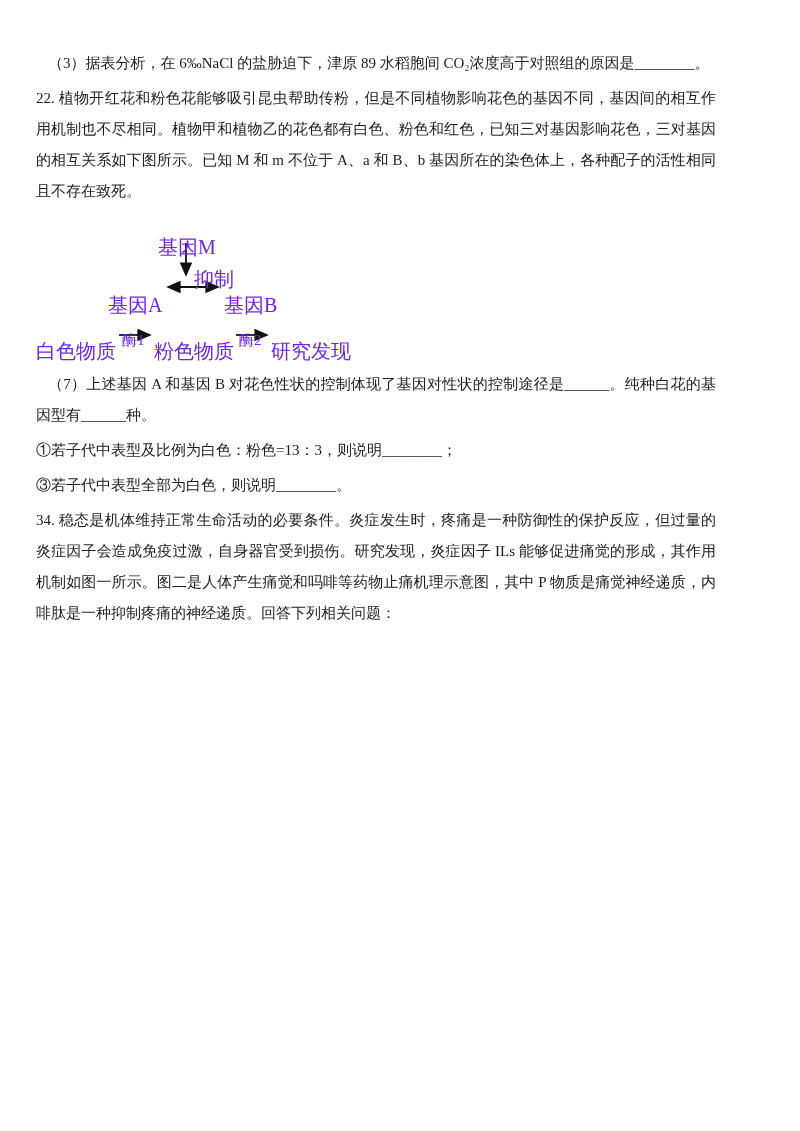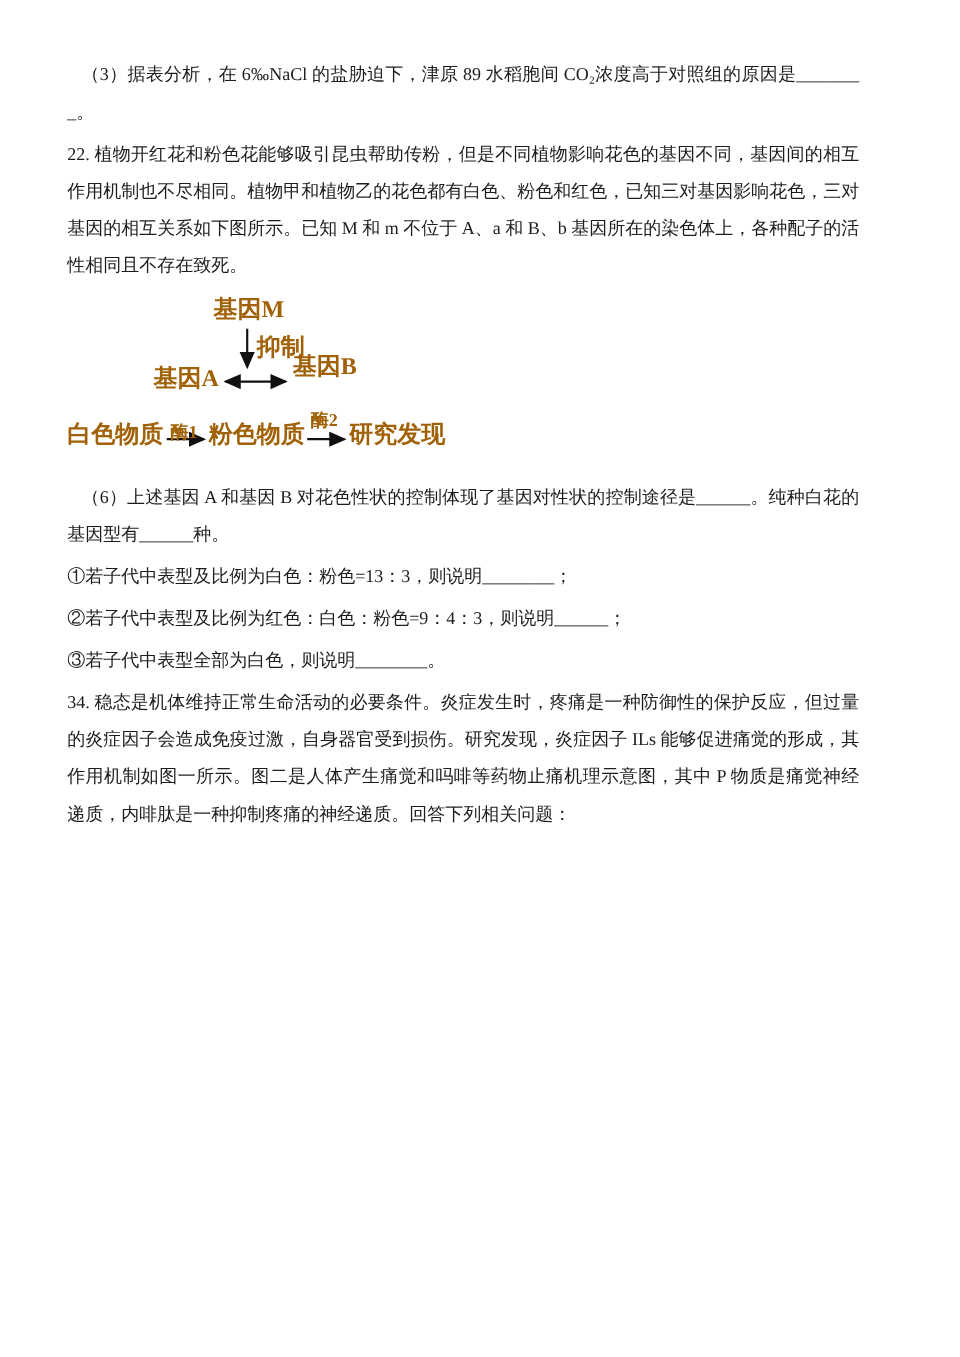--- a/index.html
+++ b/index.html
@@ -10,21 +10,21 @@
   body {
     width: 800px;
     min-height: 1131px;
     font-family: "Liberation Serif", "DejaVu Serif", serif;
     color: #1c1c1c;
   }
   .page {
     box-sizing: border-box;
     width: 800px;
     min-height: 1131px;
-    padding: 48px 84px 40px 56px;
+    padding: 48px 84px 40px 36px;
     background: #ffffff;
   }
   .para {
     font-size: 15px;
     line-height: 31px;
     margin: 0 0 4px 0;
     text-align: justify;
     word-break: break-all;
   }
   .para.indent {
@@ -36,25 +36,26 @@
     height: 142px;
     margin: 8px 0 12px 0;
   }
   .diagram svg {
     position: absolute;
     left: 0;
     top: 0;
   }
   .dlab {
     position: absolute;
-    font-weight: bold;
+    font-weight: normal;
     font-size: 20px;
     line-height: 24px;
     white-space: nowrap;
-    color: #a16207;
+    color: #6d28d9;
+    margin-top: 20px;
   }
   .dlab.small {
     font-size: 15px;
     line-height: 18px;
   }
 </style>
 </head>
 <body>
 
 <div class="page">
@@ -76,33 +77,32 @@
 
       <line x1="132" y1="72" x2="182" y2="72" stroke="#111" stroke-width="1.8" marker-start="url(#ah)" marker-end="url(#ah)"></line>
 
       <line x1="83" y1="120" x2="114" y2="120" stroke="#111" stroke-width="1.8" marker-end="url(#ah)"></line>
 
       <line x1="200" y1="120" x2="231" y2="120" stroke="#111" stroke-width="1.8" marker-end="url(#ah)"></line>
     </svg>
     <div class="dlab" style="left:122px; top:0;">基因M</div>
     <div class="dlab" style="left:158px; top:32px;">抑制</div>
     <div class="dlab" style="left:72px; top:58px;">基因A</div>
-    <div class="dlab" style="left:188px; top:48px;">基因B</div>
+    <div class="dlab" style="left:188px; top:58px;">基因B</div>
     <div class="dlab" style="left:0; top:104px;">白色物质</div>
-    <div class="dlab small" style="left:86px; top:106px;">酶1</div>
+    <div class="dlab small" style="left:86px; top:96px;">酶1</div>
     <div class="dlab" style="left:118px; top:104px;">粉色物质</div>
     <div class="dlab small" style="left:203px; top:96px;">酶2</div>
     <div class="dlab" style="left:235px; top:104px;">研究发现</div>
   </div>
 
-  <p class="para indent">（6）上述基因 A 和基因 B 对花色性状的控制体现了基因对性状的控制途径是______。纯种白花的基因型有______种。</p>
+  <p class="para indent">（7）上述基因 A 和基因 B 对花色性状的控制体现了基因对性状的控制途径是______。纯种白花的基因型有______种。</p>
 
 
 
   <p class="para">①若子代中表型及比例为白色：粉色=13：3，则说明________；</p>
 
-  <p class="para">②若子代中表型及比例为红色：白色：粉色=9：4：3，则说明______；</p>
 
   <p class="para">③若子代中表型全部为白色，则说明________。</p>
 
   <p class="para">34. 稳态是机体维持正常生命活动的必要条件。炎症发生时，疼痛是一种防御性的保护反应，但过量的炎症因子会造成免疫过激，自身器官受到损伤。研究发现，炎症因子 ILs 能够促进痛觉的形成，其作用机制如图一所示。图二是人体产生痛觉和吗啡等药物止痛机理示意图，其中 P 物质是痛觉神经递质，内啡肽是一种抑制疼痛的神经递质。回答下列相关问题：</p>
 
 </div>
 
 </body></html>

